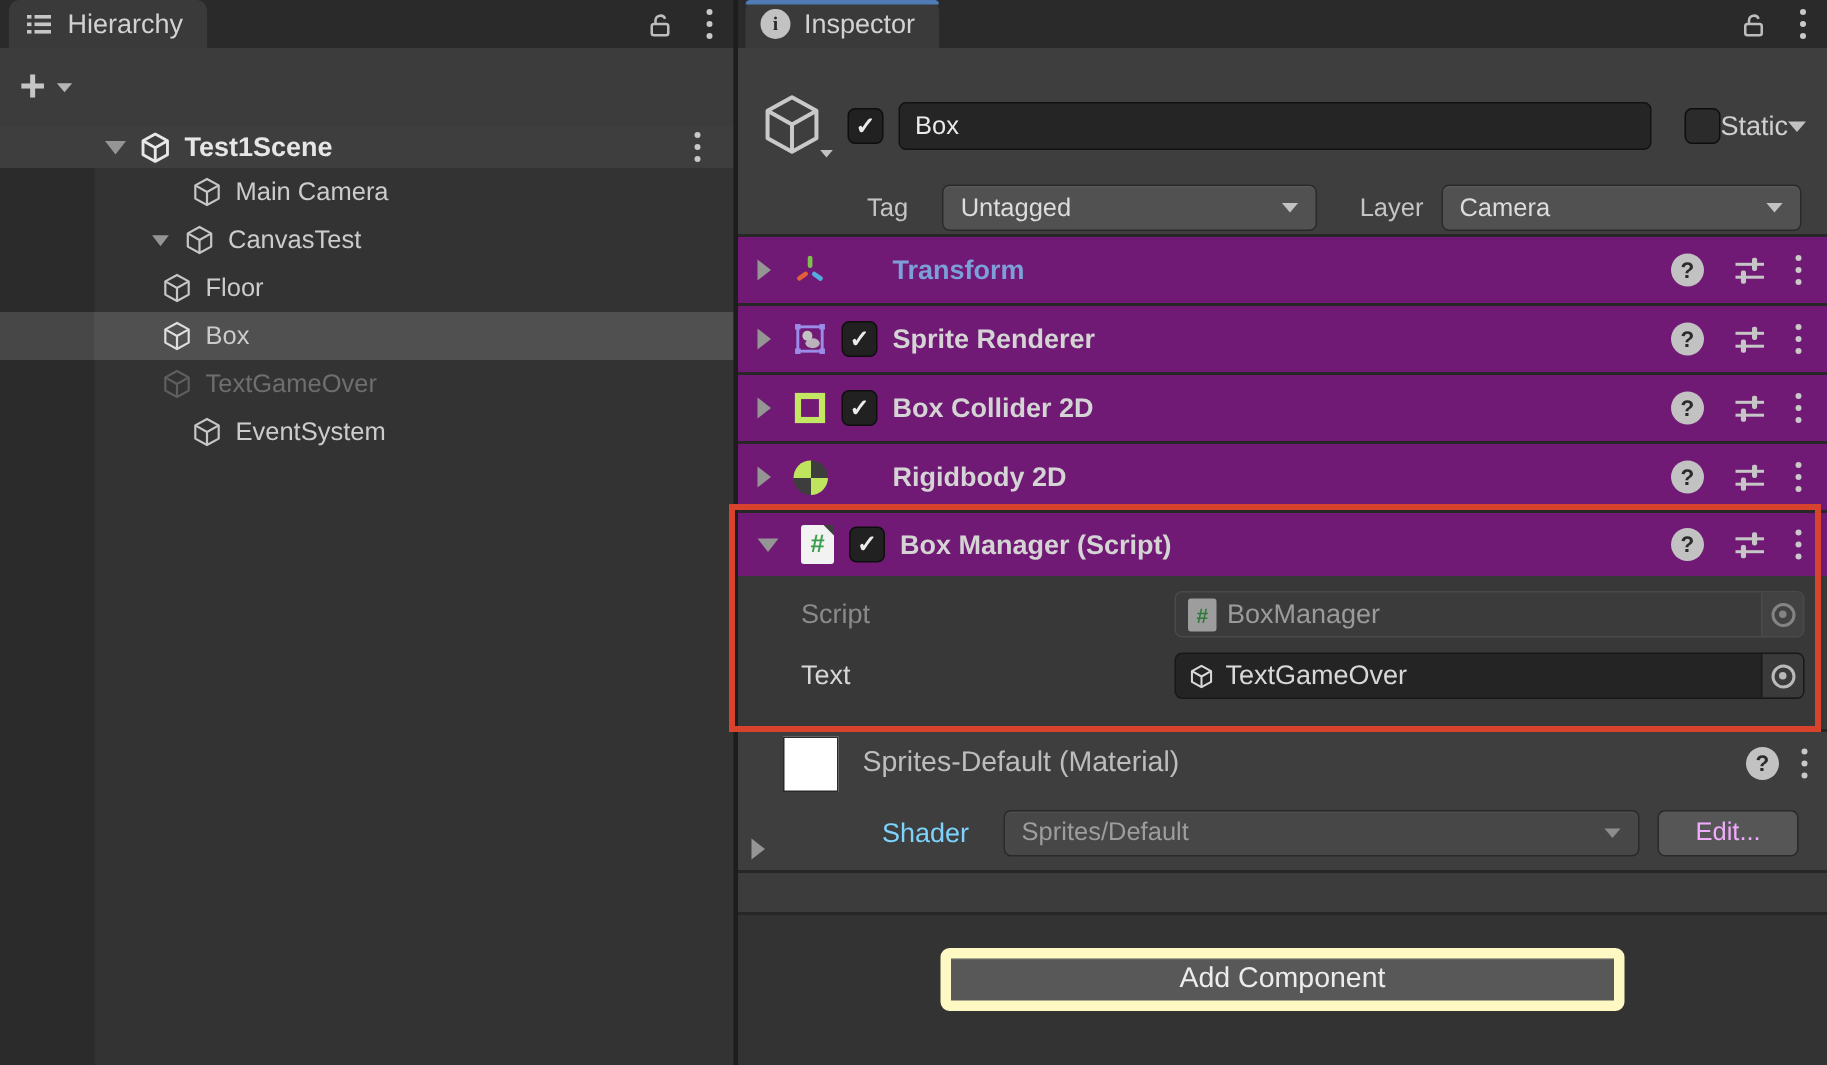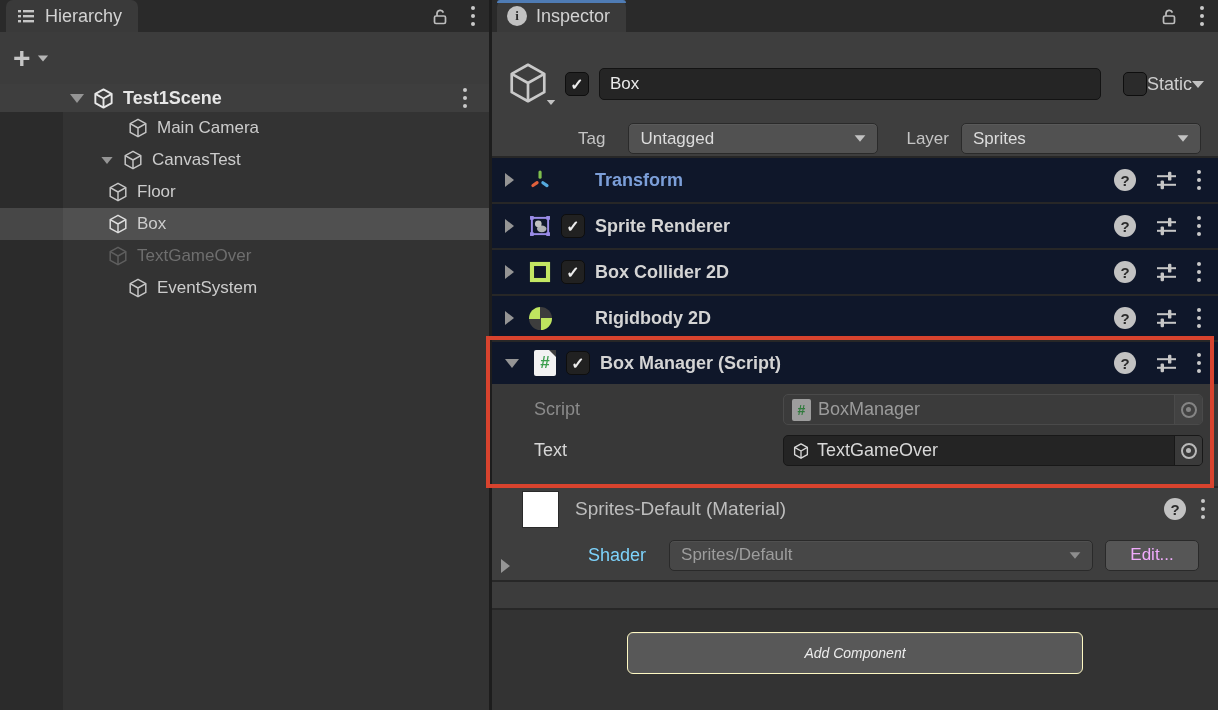--- a/index.html
+++ b/index.html
@@ -74,21 +74,21 @@
   .mini-label { color:#c4c4c4; font-size:17px; }
   .dropdown { height:31px; background:#515151; border:1px solid #2a2a2a; border-radius:5px;
               display:flex; align-items:center; padding:0 11px; gap:8px; color:#dcdcdc; font-size:17px; cursor:pointer;
               box-shadow: inset 0 1px 0 rgba(255,255,255,.05); }
   .dropdown .caret-down { margin-left:auto; transform:scale(.9); }
   .dropdown.disabled { background:#474747; color:#9d9d9d; }
   .dropdown.disabled .caret-down { border-top-color:#8d8d8d; }
 
   .sep { height:2px; background:#272727; }
 
-  .crow { height:44px; background:#0f172a; display:flex; align-items:center; padding-left:13px; }
+  .crow { height:44px; background:#701a75; display:flex; align-items:center; padding-left:13px; }
   .crow .fold-right, .crow .fold-down { flex:0 0 auto; }
   .crow .cicon { width:26px; height:26px; margin-left:13px; display:flex; align-items:center; justify-content:center; }
   .crow .cbox-slot { width:24px; margin-left:8px; }
   .crow .ctitle { margin-left:10px; color:#d4d4d4; font-size:18px; font-weight:bold; }
   .crow .ctitle.blue { color:#7c9fd9; }
   .crow .actions { margin-left:auto; display:flex; align-items:center; gap:19px; padding-right:17px; }
 
   .bm-body { height:102px; background:#383838; padding:10px 15px 0 42px; }
   .prop-row { display:flex; align-items:center; height:31px; margin-bottom:10px; }
   .prop-label { width:249px; font-size:18px; color:#d6d6d6; }
@@ -115,23 +115,23 @@
   .mat-header .actions { margin-left:auto; display:flex; align-items:center; gap:15px; padding-right:13px; }
   .shader-row { height:50px; background:#3e3e3e; display:flex; align-items:center; position:relative; }
   .shader-row .fold-right { position:absolute; left:9px; bottom:7px; }
   .shader-label { margin-left:96px; font-size:18px; color:#7dd3fc; }
   .shader-dd { margin-left:23px; width:424px; }
   .edit-btn { margin-left:12px; width:94px; height:31px; background:#565656; border:1px solid #2a2a2a; border-radius:5px;
               color:#f0abfc; font-size:17px; display:flex; align-items:center; justify-content:center; cursor:pointer; }
 
   .strip { height:26px; background:#3c3c3c; }
   .add-area { height:100px; background:#333333; display:flex; justify-content:center; }
-  .add-btn { margin-top:22px; width:456px; height:42px; background:#585858; border:1px solid #fef9c3; border-radius:6px;
-             box-shadow: inset 0 1px 0 rgba(255,255,255,.08); color:#ececec; font-size:14px;
-             display:flex; align-items:center; justify-content:center; cursor:pointer;font-style:italic; }
+  .add-btn { margin-top:22px; width:456px; height:42px; background:#585858; border:7px solid #fef9c3; border-radius:6px;
+             box-shadow: inset 0 1px 0 rgba(255,255,255,.08); color:#ececec; font-size:19px;
+             display:flex; align-items:center; justify-content:center; cursor:pointer; }
 
   
   .annotation { position:absolute; left:486px; top:336px; width:728px; height:152px;
                 border:4px solid #d8432e; pointer-events:none; z-index:60; }
 
   svg { display:block; }
 </style>
 </head>
 <body>
 
@@ -287,21 +287,21 @@
         </div>
       </div>
       <div class="go-row2">
         <span class="mini-label" style="margin-left:73px;">Tag</span>
         <div class="dropdown" style="margin-left:23px;width:250px;">
           <span>Untagged</span>
           <span class="caret-down"></span>
         </div>
         <span class="mini-label" style="margin-left:28px;">Layer</span>
         <div class="dropdown" style="margin-left:12px;flex:1;">
-          <span>Sprites</span>
+          <span>Camera</span>
           <span class="caret-down"></span>
         </div>
       </div>
     </div>
 
     <div class="sep"></div>
 
     <div class="crow">
       <span class="fold-right"></span>
       <span class="cicon">

